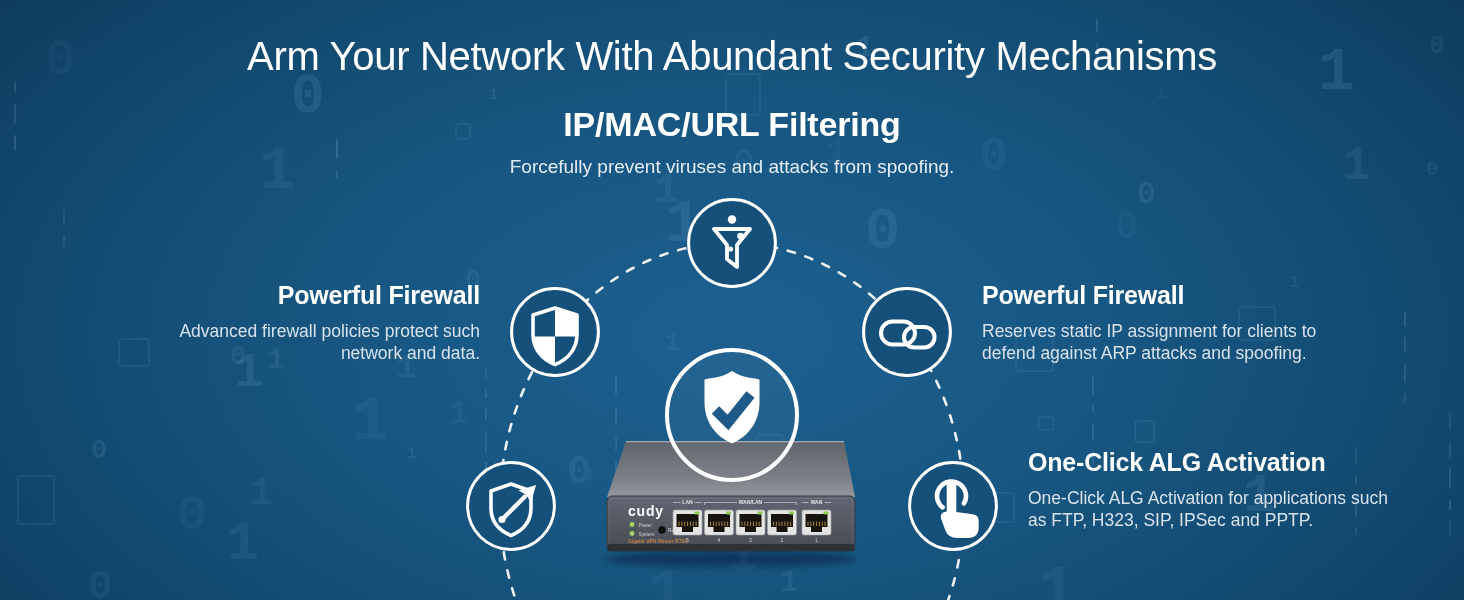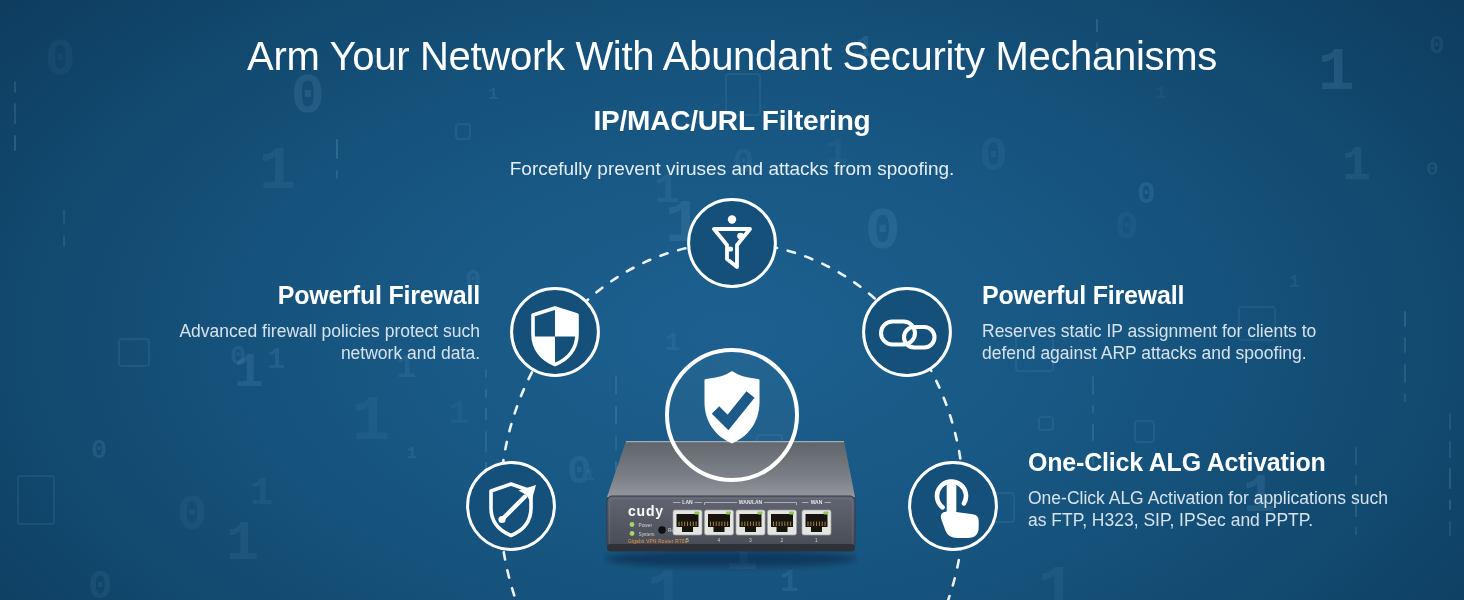--- a/index.html
+++ b/index.html
@@ -14,21 +14,21 @@
   .bg-decor i{position:absolute;display:block;}
   .orbit{position:absolute;left:0;top:0;z-index:2;}
   .page-title{
     position:absolute;left:0;right:0;top:34px;margin:0;z-index:6;
     text-align:center;color:#ffffff;font-size:40px;font-weight:400;letter-spacing:-0.3px;
   }
   .feat{position:absolute;z-index:6;}
   .feat h2{margin:0 0 10px 0;color:#ffffff;font-size:25px;font-weight:700;letter-spacing:-0.2px;}
   .feat p{margin:0;color:#d7e2ec;font-size:17.5px;line-height:1.27;}
   .feat-top{left:0;right:0;top:105px;text-align:center;}
-  .feat-top h2{font-size:28px;margin-bottom:20px;}
+  .feat-top h2{font-size:34px;margin-bottom:11px;}
   .feat-top p{font-size:19px;color:#e4edf4;}
   .feat-left{right:984px;top:281px;width:302px;text-align:right;}
   .feat-right{left:982px;top:281px;width:392px;text-align:left;}
   .feat-dos{right:1034px;top:441px;width:400px;text-align:right;}
   .feat-alg{left:1028px;top:448px;width:364px;text-align:left;}
   .icon-circle{position:absolute;width:92px;height:92px;z-index:4;}
   .icon-top{left:686px;top:197px;}
   .icon-left{left:509px;top:286px;}
   .icon-right{left:861px;top:286px;}
   .icon-bl{left:465px;top:460px;}

